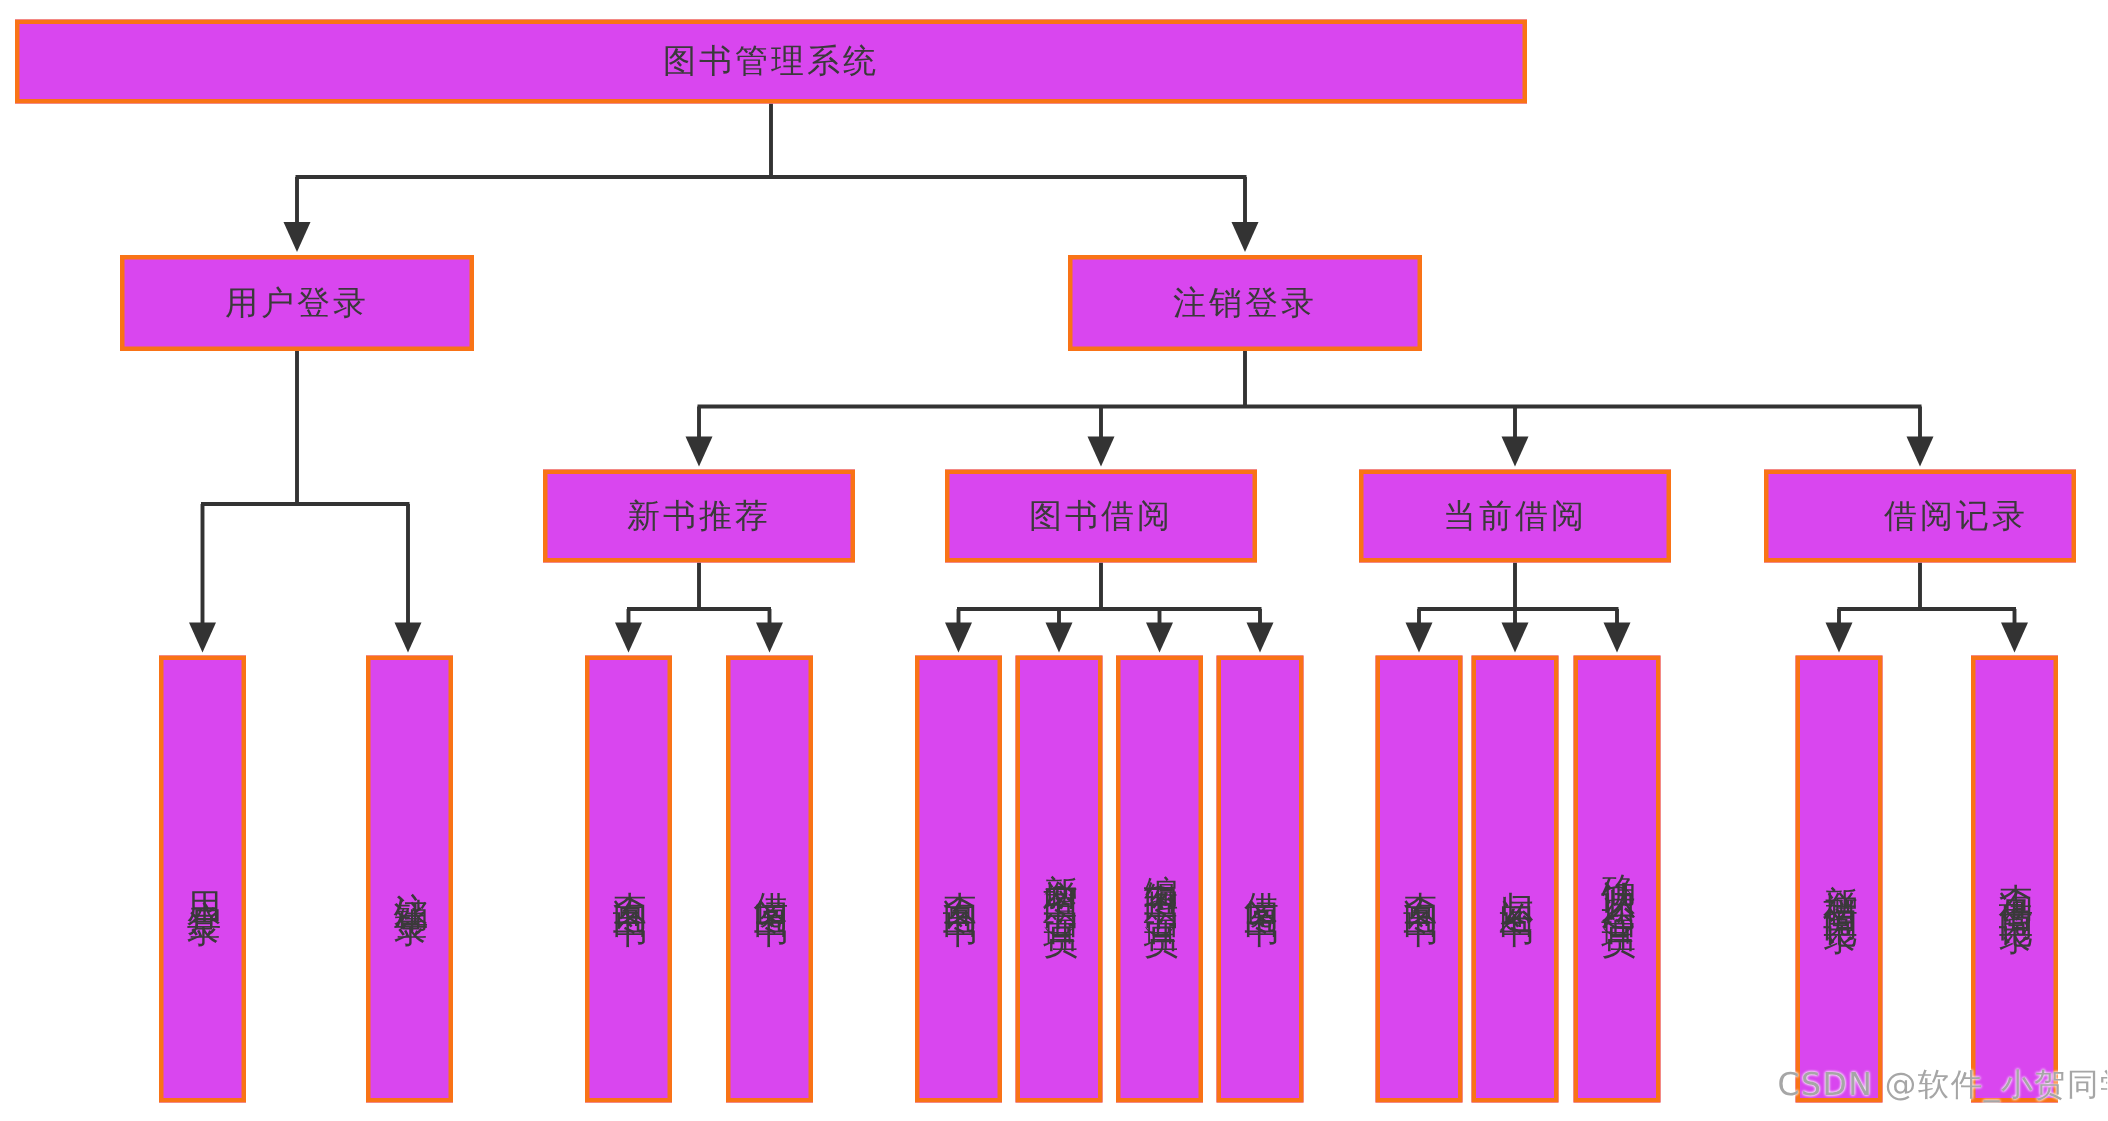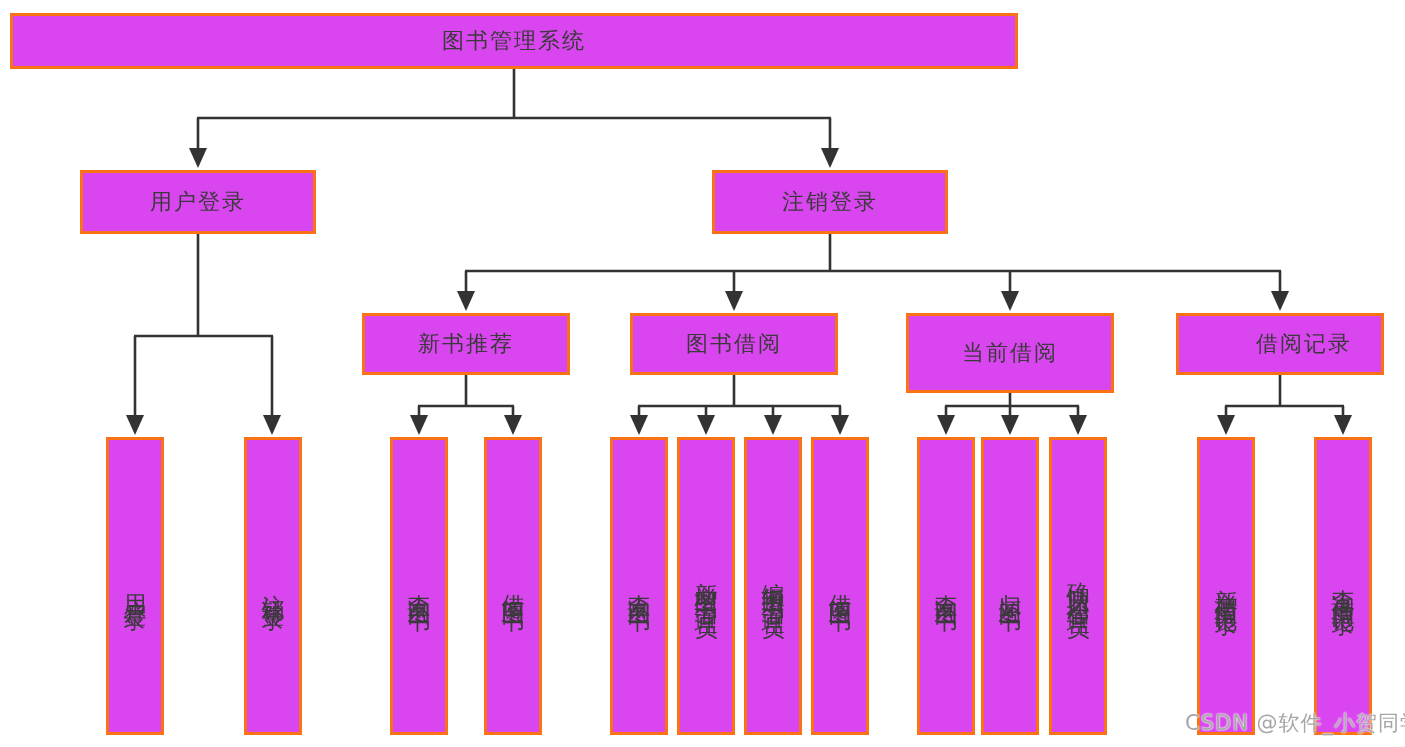--- a/index.html
+++ b/index.html
@@ -146,21 +146,21 @@
   <div class="box box-h" style="left:712px; top:170px; width:236px; height:64px;">
     <span>注销登录</span>
   </div>
 
   <div class="box box-h" style="left:630px; top:313px; width:208px; height:62px;">
     <span>图书借阅</span>
   </div>
   <div class="box box-h" style="left:362px; top:313px; width:208px; height:62px;">
     <span>新书推荐</span>
   </div>
-  <div class="box box-h" style="left:906px; top:313px; width:208px; height:80px;">
+  <div class="box box-h" style="left:906px; top:313px; width:208px; height:62px;">
     <span>当前借阅</span>
   </div>
   <div class="box box-h" style="left:1176px; top:313px; width:208px; height:62px;padding-left:48px;">
     <span>借阅记录</span>
   </div>
 
   <div class="box box-v" style="left:106px; top:437px; width:58px; height:298px;">
     <span>用户登录</span>
   </div>
   <div class="box box-v" style="left:244px; top:437px; width:58px; height:298px;">

